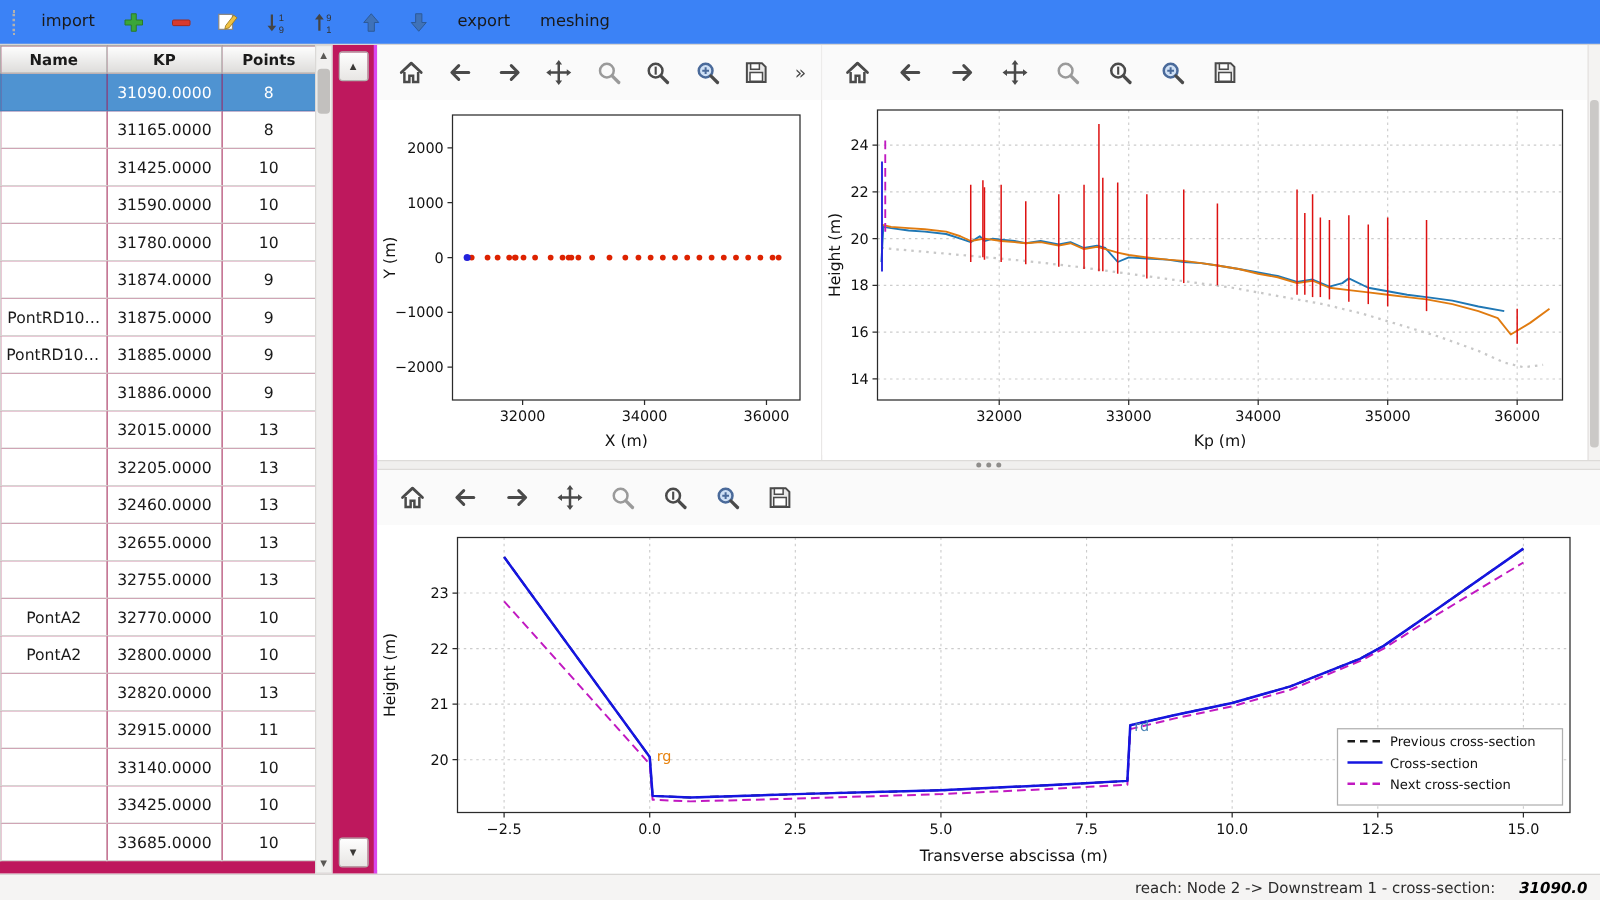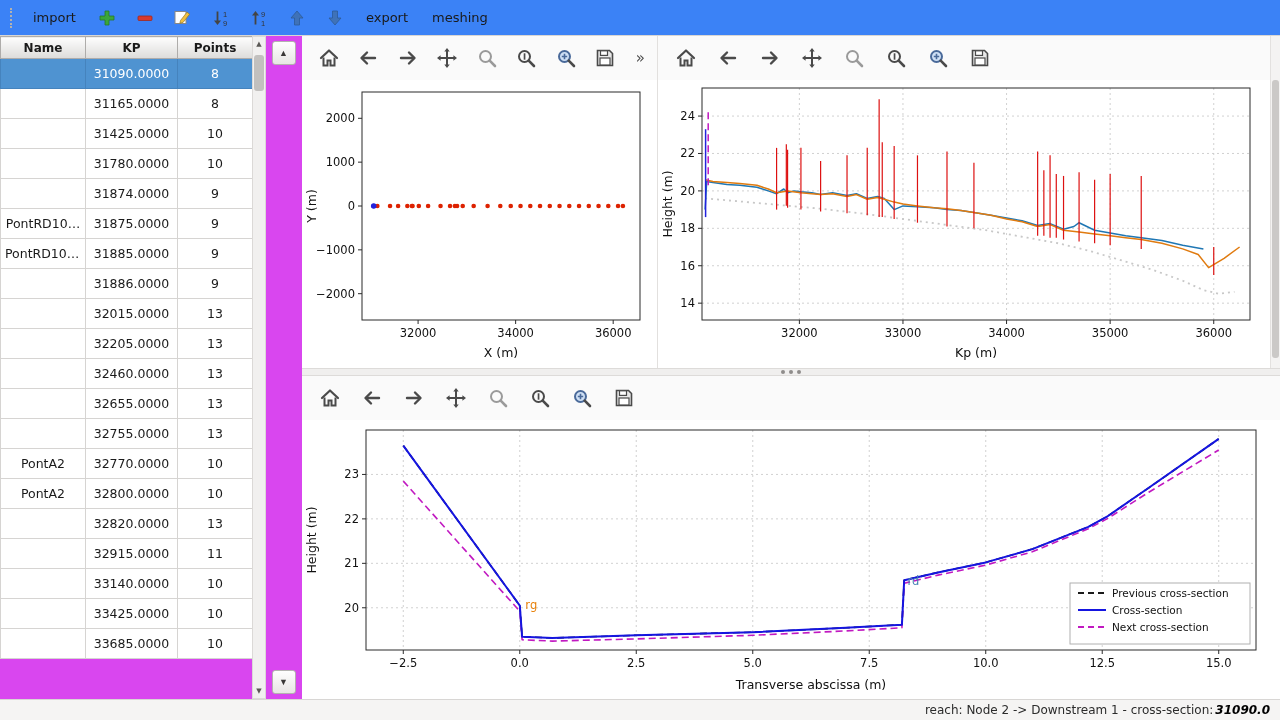--- a/index.html
+++ b/index.html
@@ -19,21 +19,21 @@
   .grip { width:3px; height:20px; border-left:2px dotted #b3b1af; margin:0 2px; }
   .tb-label { padding:3px 6px; cursor:default; }
   .tb-btn { width:26px; height:26px; display:flex; align-items:center; justify-content:center;
     border:none; background:transparent; padding:0; cursor:pointer; }
   .tb-btn svg { display:block; }
 
   
   .main { flex:1 1 auto; display:flex; min-height:0; }
 
   
-  .left-panel { width:302px; flex:0 0 302px; display:flex; background:#d946ef; border-right:1px solid #d946ef; }
+  .left-panel { width:302px; flex:0 0 302px; display:flex; background:#be185d; border-right:3px solid #d946ef; }
   .table-wrap { width:252px; flex:0 0 252px; overflow:hidden; }
   table.xs-table { border-collapse:collapse; width:252px; table-layout:fixed; }
   table.xs-table th {
     height:22px; font-size:12px; font-weight:bold; text-align:center;
     background:linear-gradient(#fdfdfd,#dddcda); border:1px solid #aeacaa; padding:0 3px;
   }
   table.xs-table td {
     height:30px; font-size:12.5px; text-align:center; border:1px solid #d6d4d2;
     padding:0 4px; white-space:nowrap; overflow:hidden; text-overflow:ellipsis; background:#fff;
   }
@@ -75,21 +75,21 @@
   .splitter { height:8px; flex:0 0 8px; background:#f0efee; border-top:1px solid #ddDbd9; border-bottom:1px solid #dddbd9;
     display:flex; align-items:center; justify-content:center; cursor:row-resize; }
   .splitter-dots { width:4px; height:4px; border-radius:50%; background:#8f8d8b;
     box-shadow:8px 0 0 #8f8d8b, -8px 0 0 #8f8d8b; }
 
   .bottom-pane { flex:1 1 auto; display:flex; flex-direction:column; min-height:0; background:#ffffff; }
   svg.chart { display:block; background:#ffffff; }
 
   
   .status-bar { height:21px; flex:0 0 21px; background:#f5f4f3; border-top:1px solid #d8d6d4;
-    display:flex; align-items:center; justify-content:flex-end; padding:0 10px; gap:2px;
+    display:flex; align-items:center; justify-content:flex-end; padding:0 10px; gap:19px;
     font-size:12px; color:#2b2b2b; }
   .status-value { font-weight:bold; color:#000;font-style:italic; }
 </style>
 </head>
 <body>
 
 <div class="app">
 
   <div class="toolbar-top" id="app-toolbar">
       <span class="grip"></span>
@@ -164,20 +164,25 @@
                 <td>8</td>
               </tr>
               <tr>
                 <td></td>
                 <td>31165.0000</td>
                 <td>8</td>
               </tr>
               <tr>
                 <td></td>
                 <td>31425.0000</td>
+                <td>10</td>
+              </tr>
+              <tr>
+                <td></td>
+                <td>31590.0000</td>
                 <td>10</td>
               </tr>
               <tr>
                 <td></td>
                 <td>31780.0000</td>
                 <td>10</td>
               </tr>
               <tr>
                 <td></td>
                 <td>31874.0000</td>

